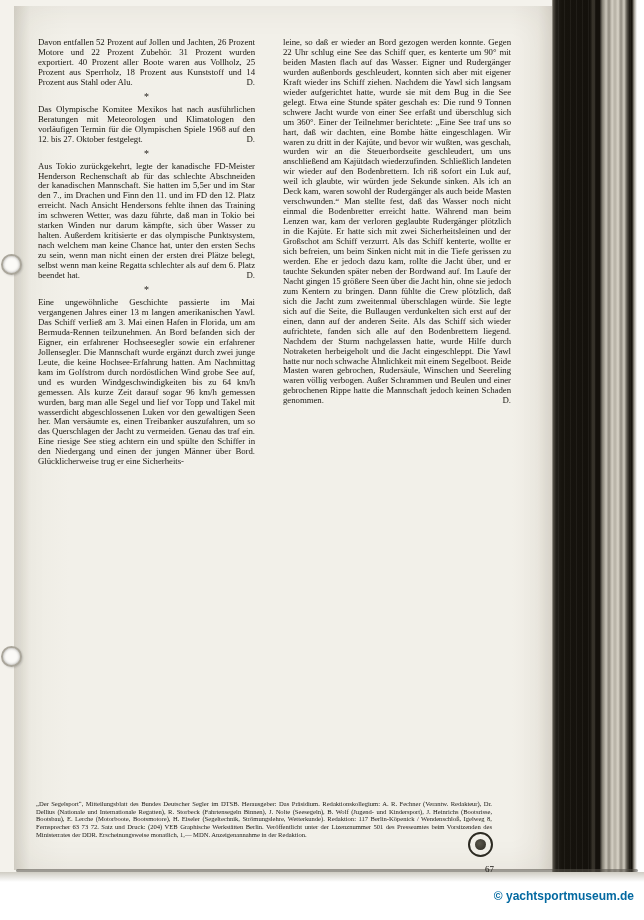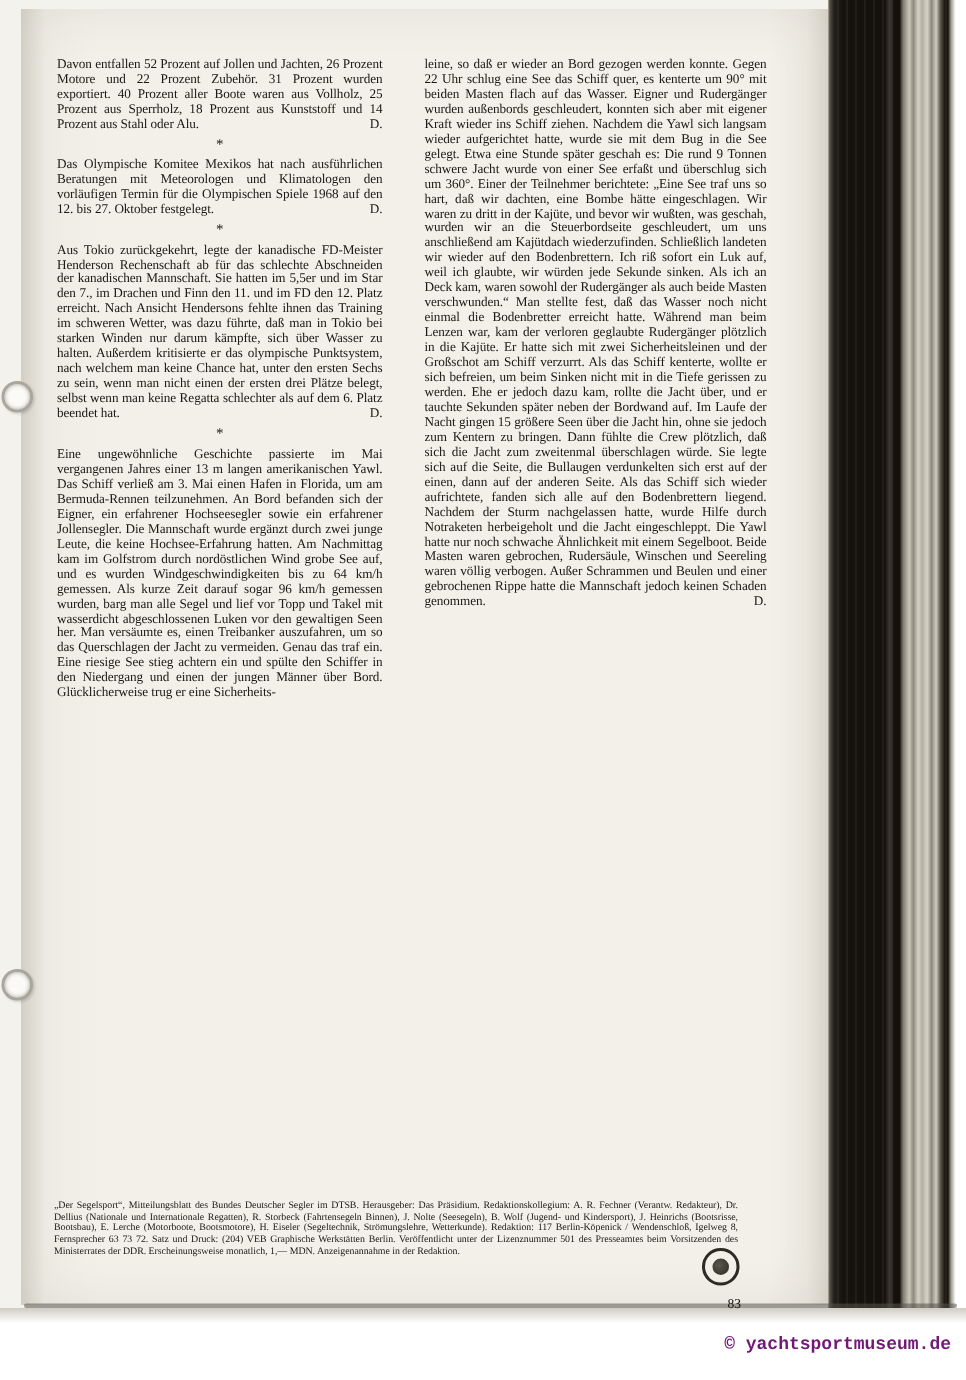--- a/index.html
+++ b/index.html
@@ -63,22 +63,22 @@
   .stamp{position:absolute;left:468px;top:832px;width:21px;height:21px;
          border:2px solid #2c2a22;border-radius:50%;
          display:flex;align-items:center;justify-content:center;}
   .stamp-inner{width:11px;height:11px;border-radius:50%;
          background:radial-gradient(circle at 40% 40%, #5a574c, #2c2a22);}
   .pagenum{position:absolute;left:472px;top:864px;width:22px;text-align:right;
            font-size:9px;color:#14120e;}
 
   
   .watermark{position:absolute;right:10px;top:889px;
-             font-family:Liberation Mono, monospace;
-             font-weight:bold;font-size:12px;color:#701a75;}
+             font-family:Liberation Sans, sans-serif;
+             font-weight:bold;font-size:12px;color:#0369a1;}
 </style>
 </head>
 <body>
 
 <div id="stage">
 
   <div class="photo">
     <div class="paper"></div>
     <div class="edge-band"></div>
     <div class="bottom-shadow"></div>
@@ -96,17 +96,17 @@
         <p class="para">Eine ungewöhnliche Geschichte passierte im Mai vergangenen Jahres einer 13 m langen amerikanischen Yawl. Das Schiff verließ am 3. Mai einen Hafen in Florida, um am Bermuda-Rennen teilzunehmen. An Bord befanden sich der Eigner, ein erfahrener Hochseesegler sowie ein erfahrener Jollensegler. Die Mannschaft wurde ergänzt durch zwei junge Leute, die keine Hochsee-Erfahrung hatten. Am Nachmittag kam im Golfstrom durch nordöstlichen Wind grobe See auf, und es wurden Windgeschwindigkeiten bis zu 64 km/h gemessen. Als kurze Zeit darauf sogar 96 km/h gemessen wurden, barg man alle Segel und lief vor Topp und Takel mit wasserdicht abgeschlossenen Luken vor den gewaltigen Seen her. Man versäumte es, einen Treibanker auszufahren, um so das Querschlagen der Jacht zu vermeiden. Genau das traf ein. Eine riesige See stieg achtern ein und spülte den Schiffer in den Niedergang und einen der jungen Männer über Bord. Glücklicherweise trug er eine Sicherheits-</p>
       </div>
     <div class="col right">
         <p class="para">leine, so daß er wieder an Bord gezogen werden konnte. Gegen 22 Uhr schlug eine See das Schiff quer, es kenterte um 90° mit beiden Masten flach auf das Wasser. Eigner und Rudergänger wurden außenbords geschleudert, konnten sich aber mit eigener Kraft wieder ins Schiff ziehen. Nachdem die Yawl sich langsam wieder aufgerichtet hatte, wurde sie mit dem Bug in die See gelegt. Etwa eine Stunde später geschah es: Die rund 9 Tonnen schwere Jacht wurde von einer See erfaßt und überschlug sich um 360°. Einer der Teilnehmer berichtete: „Eine See traf uns so hart, daß wir dachten, eine Bombe hätte eingeschlagen. Wir waren zu dritt in der Kajüte, und bevor wir wußten, was geschah, wurden wir an die Steuerbordseite geschleudert, um uns anschließend am Kajütdach wiederzufinden. Schließlich landeten wir wieder auf den Bodenbrettern. Ich riß sofort ein Luk auf, weil ich glaubte, wir würden jede Sekunde sinken. Als ich an Deck kam, waren sowohl der Rudergänger als auch beide Masten verschwunden.“ Man stellte fest, daß das Wasser noch nicht einmal die Bodenbretter erreicht hatte. Während man beim Lenzen war, kam der verloren geglaubte Rudergänger plötzlich in die Kajüte. Er hatte sich mit zwei Sicherheitsleinen und der Großschot am Schiff verzurrt. Als das Schiff kenterte, wollte er sich befreien, um beim Sinken nicht mit in die Tiefe gerissen zu werden. Ehe er jedoch dazu kam, rollte die Jacht über, und er tauchte Sekunden später neben der Bordwand auf. Im Laufe der Nacht gingen 15 größere Seen über die Jacht hin, ohne sie jedoch zum Kentern zu bringen. Dann fühlte die Crew plötzlich, daß sich die Jacht zum zweitenmal überschlagen würde. Sie legte sich auf die Seite, die Bullaugen verdunkelten sich erst auf der einen, dann auf der anderen Seite. Als das Schiff sich wieder aufrichtete, fanden sich alle auf den Bodenbrettern liegend. Nachdem der Sturm nachgelassen hatte, wurde Hilfe durch Notraketen herbeigeholt und die Jacht eingeschleppt. Die Yawl hatte nur noch schwache Ähnlichkeit mit einem Segelboot. Beide Masten waren gebrochen, Rudersäule, Winschen und Seereling waren völlig verbogen. Außer Schrammen und Beulen und einer gebrochenen Rippe hatte die Mannschaft jedoch keinen Schaden genommen.<span class="signoff">D.</span></p>
       </div>
 
     <div class="imprint">„Der Segelsport“, Mitteilungsblatt des Bundes Deutscher Segler im DTSB. Herausgeber: Das Präsidium. Redaktionskollegium: A. R. Fechner (Verantw. Redakteur), Dr. Dellius (Nationale und Internationale Regatten), R. Storbeck (Fahrtensegeln Binnen), J. Nolte (Seesegeln), B. Wolf (Jugend- und Kindersport), J. Heinrichs (Bootsrisse, Bootsbau), E. Lerche (Motorboote, Bootsmotore), H. Eiseler (Segeltechnik, Strömungslehre, Wetterkunde). Redaktion: 117 Berlin-Köpenick / Wendenschloß, Igelweg 8, Fernsprecher 63 73 72. Satz und Druck: (204) VEB Graphische Werkstätten Berlin. Veröffentlicht unter der Lizenznummer 501 des Presseamtes beim Vorsitzenden des Ministerrates der DDR. Erscheinungsweise monatlich, 1,— MDN. Anzeigenannahme in der Redaktion.</div>
     <div class="stamp">
       <div class="stamp-inner"></div>
     </div>
-    <div class="pagenum">83</div>
+    <div class="pagenum">67</div>
   </div>
 
   <div class="watermark">© yachtsportmuseum.de</div>
 </div>
 
 </body></html>

